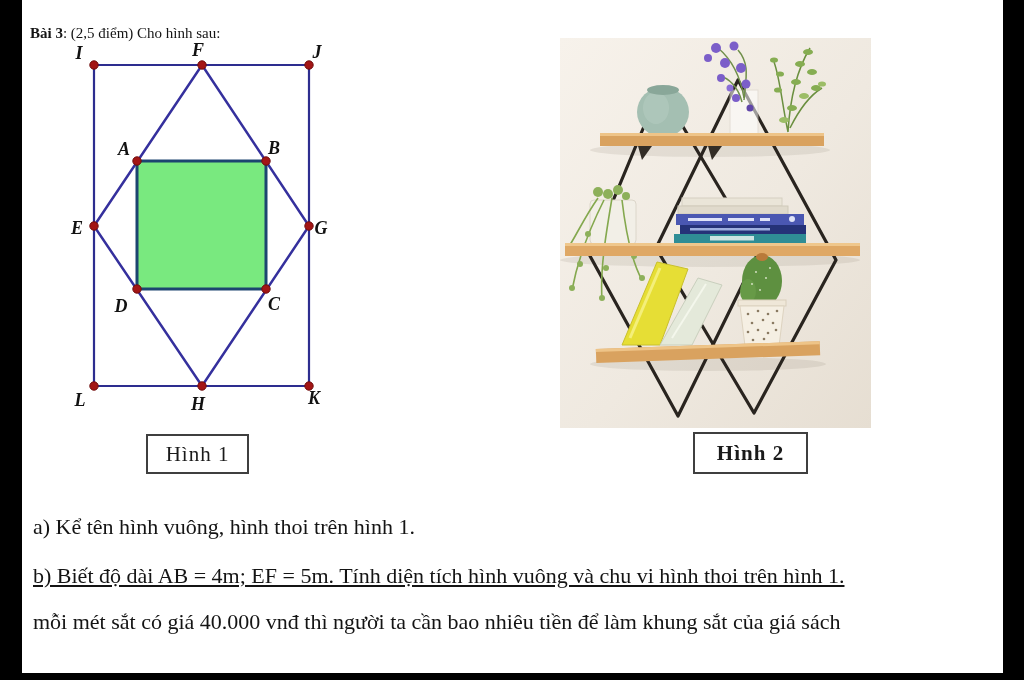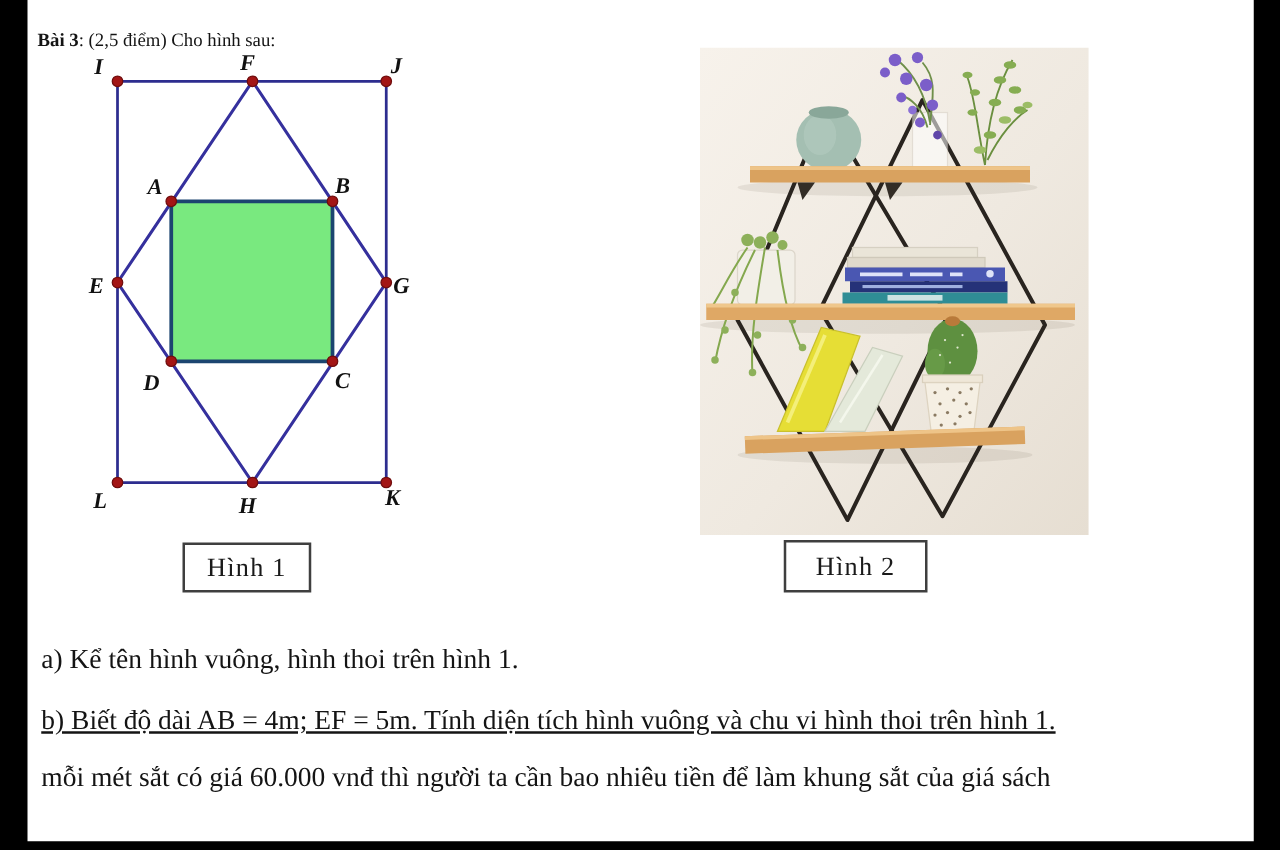--- a/index.html
+++ b/index.html
@@ -14,21 +14,21 @@
   .title{position:absolute;left:30px;top:5px;font-size:15px;white-space:nowrap;margin-top:20px;}
   .title b{font-weight:bold;}
   .fig1{position:absolute;left:50px;top:33px;width:310px;height:398px;}
   .photo{position:absolute;left:560px;top:38px;width:311px;height:390px;}
   .caption-box{
     position:absolute;border:2px solid #3f3f3f;background:#fff;
     display:flex;align-items:center;justify-content:center;
     font-size:21px;letter-spacing:1px;color:#1a1a1a;
   }
   .cap1{left:146px;top:434px;width:99px;height:36px;}
-  .cap2{left:627px;top:432px;width:111px;height:38px;}
+  .cap2{left:693px;top:432px;width:111px;height:38px;font-weight:bold;}
   .q{position:absolute;left:33px;font-size:22px;white-space:nowrap;}
   .qa{top:514px;}
   .qb{top:563px;text-decoration:underline;}
   .qc{top:606px;white-space:normal;width:975px;line-height:32px;}
   .qc div{white-space:nowrap;}
   svg text.vlabel{
     font-family:"Liberation Serif","DejaVu Serif",serif;
     font-style:italic;font-weight:bold;font-size:18px;fill:#111;
   }
 </style>
@@ -241,14 +241,14 @@
 <div class="caption-box cap1">
   <span>Hình 1</span>
 </div>
 <div class="caption-box cap2">
   <span>Hình 2</span>
 </div>
 
 <div class="q qa">a) Kể tên hình vuông, hình thoi trên hình 1.</div>
 <div class="q qb">b) Biết độ dài AB = 4m; EF = 5m. Tính diện tích hình vuông và chu vi hình thoi trên hình 1.</div>
 <div class="q qc">
-  <div>mỗi mét sắt có giá 60.000 vnđ thì người ta cần bao nhiêu tiền để làm khung sắt của giá sách</div>
+  <div>mỗi mét sắt có giá 40.000 vnđ thì người ta cần bao nhiêu tiền để làm khung sắt của giá sách</div>
 </div>
 
 </body></html>

